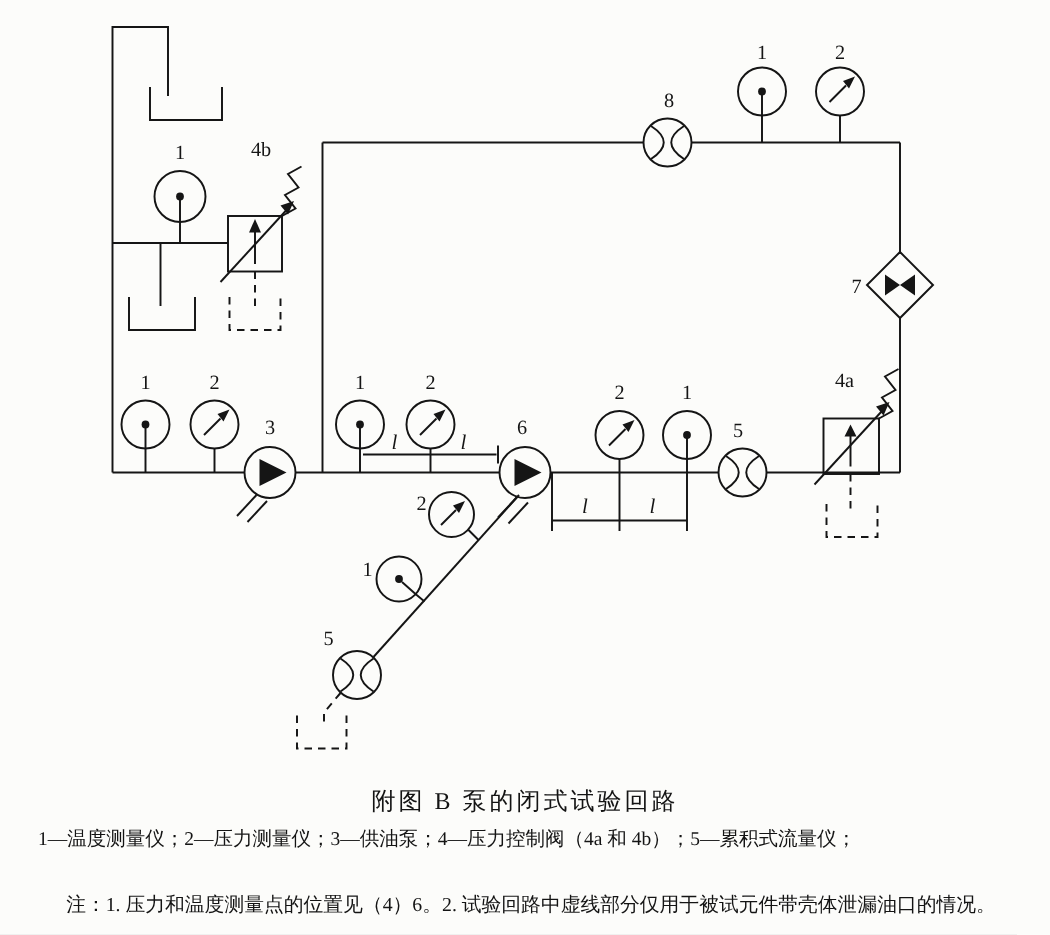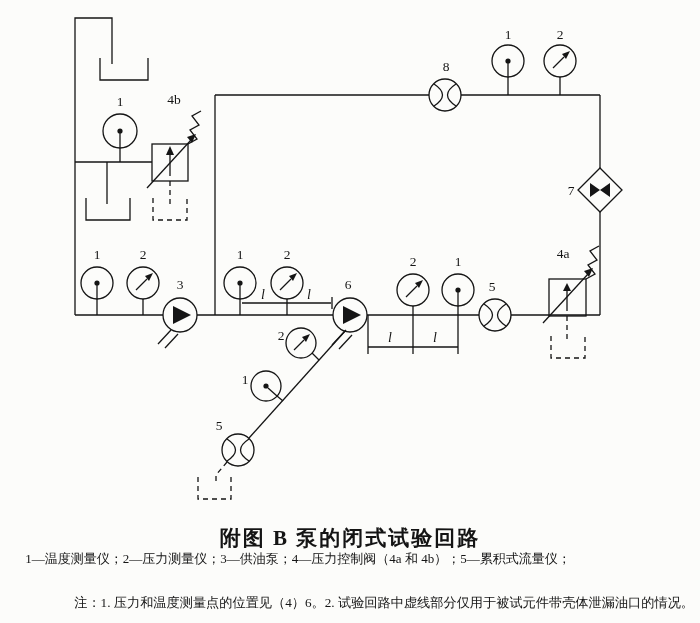--- a/index.html
+++ b/index.html
@@ -8,32 +8,32 @@
     width:700px;height:623px;
     background:#fcfcfa;
     margin:0 auto;
     font-family:"Liberation Serif", serif;
     color:#141414;
     overflow:hidden;
   }
   .diagram-svg{position:absolute;left:0;top:0;}
   .caption-title{
     position:absolute;top:524px;left:0;width:700px;
-    text-align:center;font-size:21px;font-weight:700;letter-spacing:2px;
+    text-align:center;font-size:16px;font-weight:400;letter-spacing:2px;
     white-space:nowrap;
   }
   .caption-legend{
     position:absolute;left:0;width:596px;
     text-align:center;font-size:13px;white-space:nowrap;
   }
   .caption-legend.line1{top:550px;}
   .caption-legend.line2{top:571px;}
   .caption-note{
     position:absolute;top:594px;left:14px;width:680px;
-    text-align:right;font-size:13.2px;white-space:nowrap;
+    text-align:center;font-size:13.2px;white-space:nowrap;
   }
   svg line, svg path, svg polyline, svg rect, svg circle, svg polygon{
     stroke:#151515;stroke-width:1.3;fill:none;
   }
   svg .filled{fill:#151515;stroke:none;}
   svg .dashed{stroke-dasharray:5,4;}
   svg text{
     stroke:none;fill:#151515;
     font-family:"Liberation Serif", serif;font-size:13.5px;
     text-anchor:middle;

